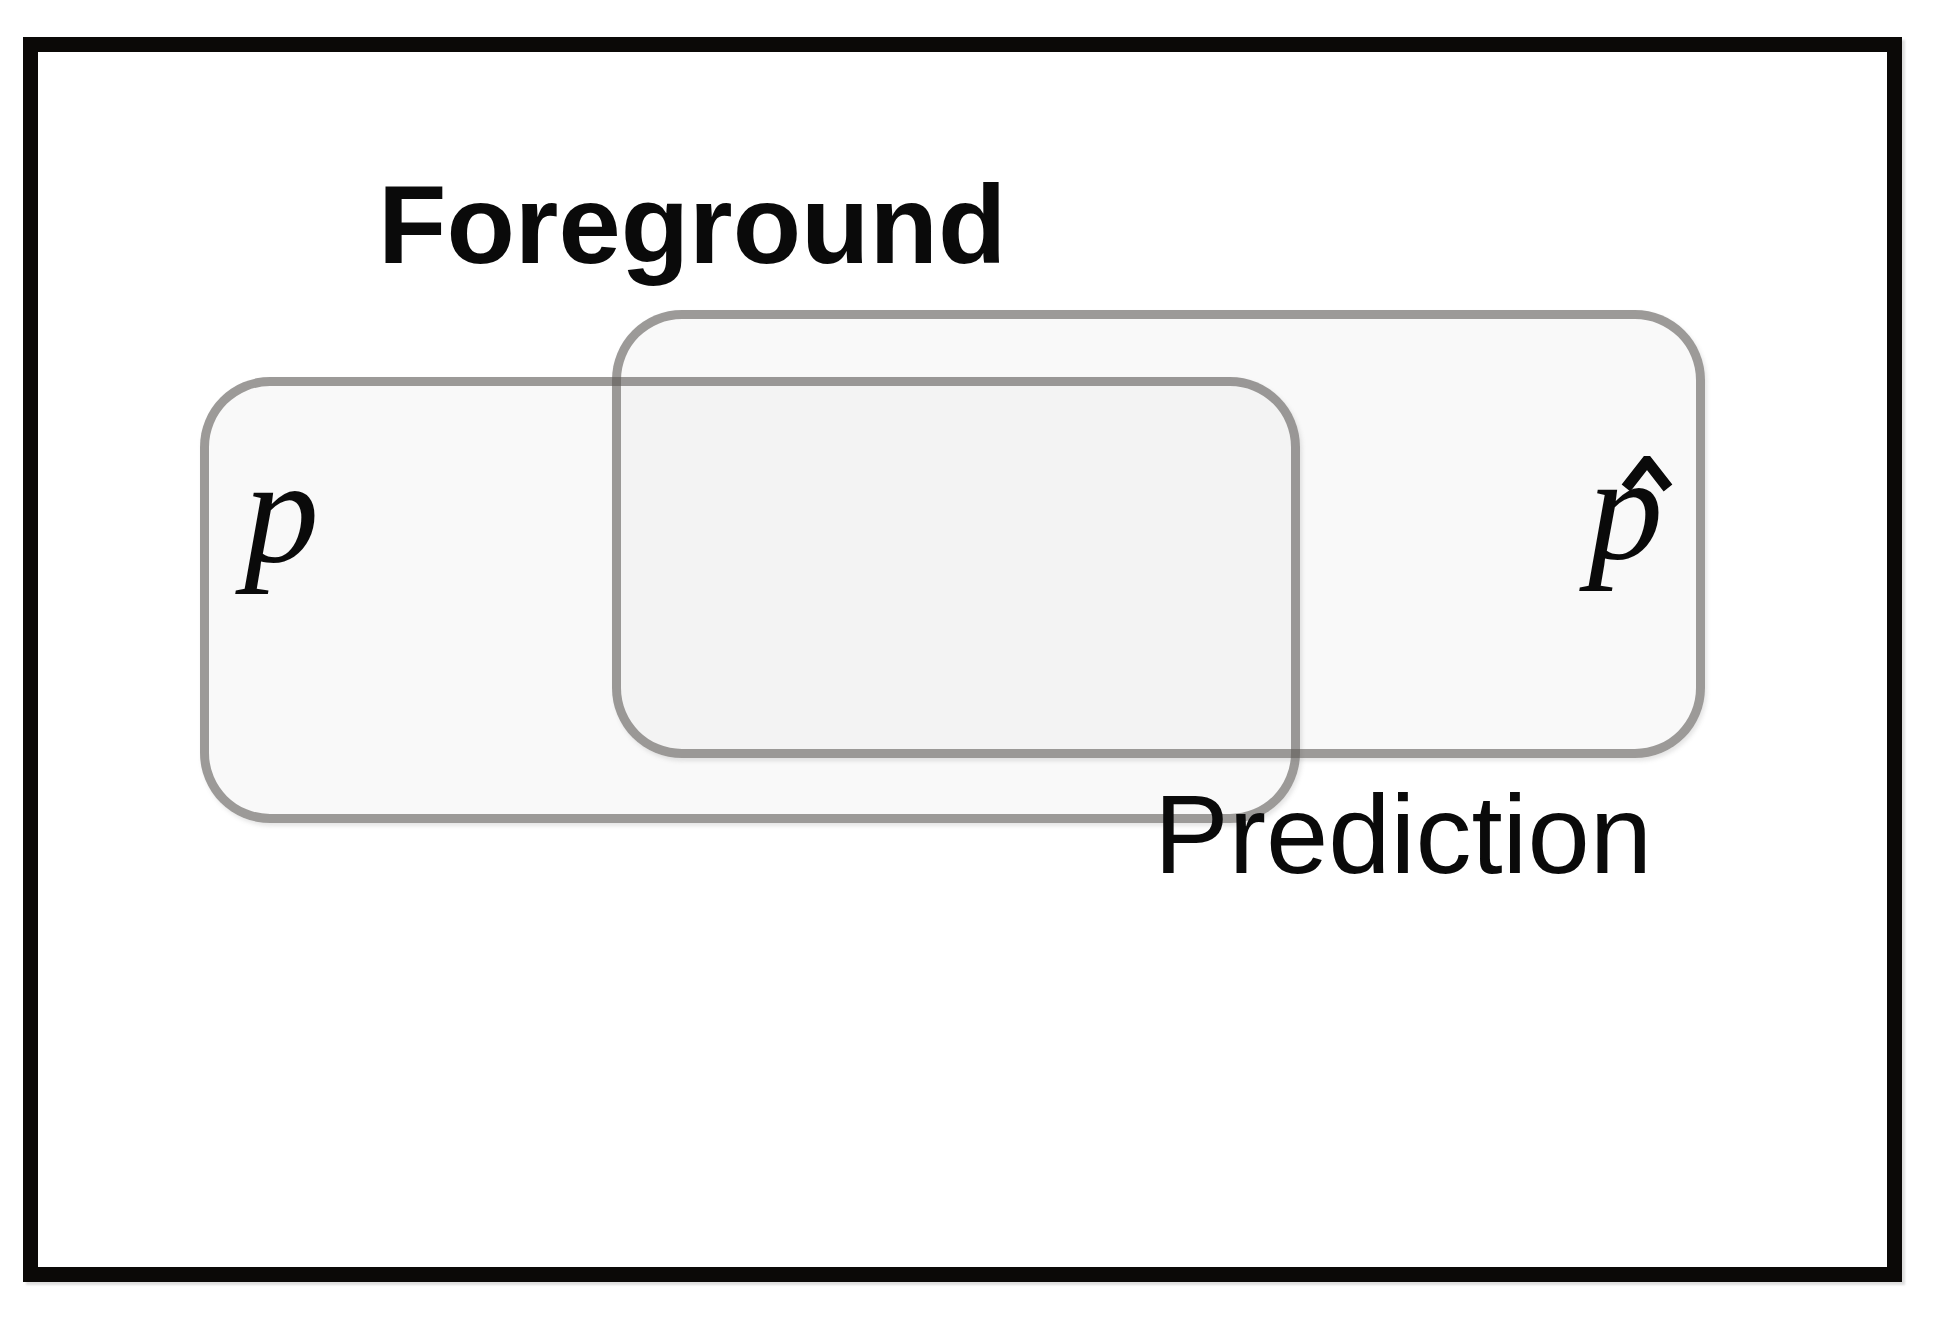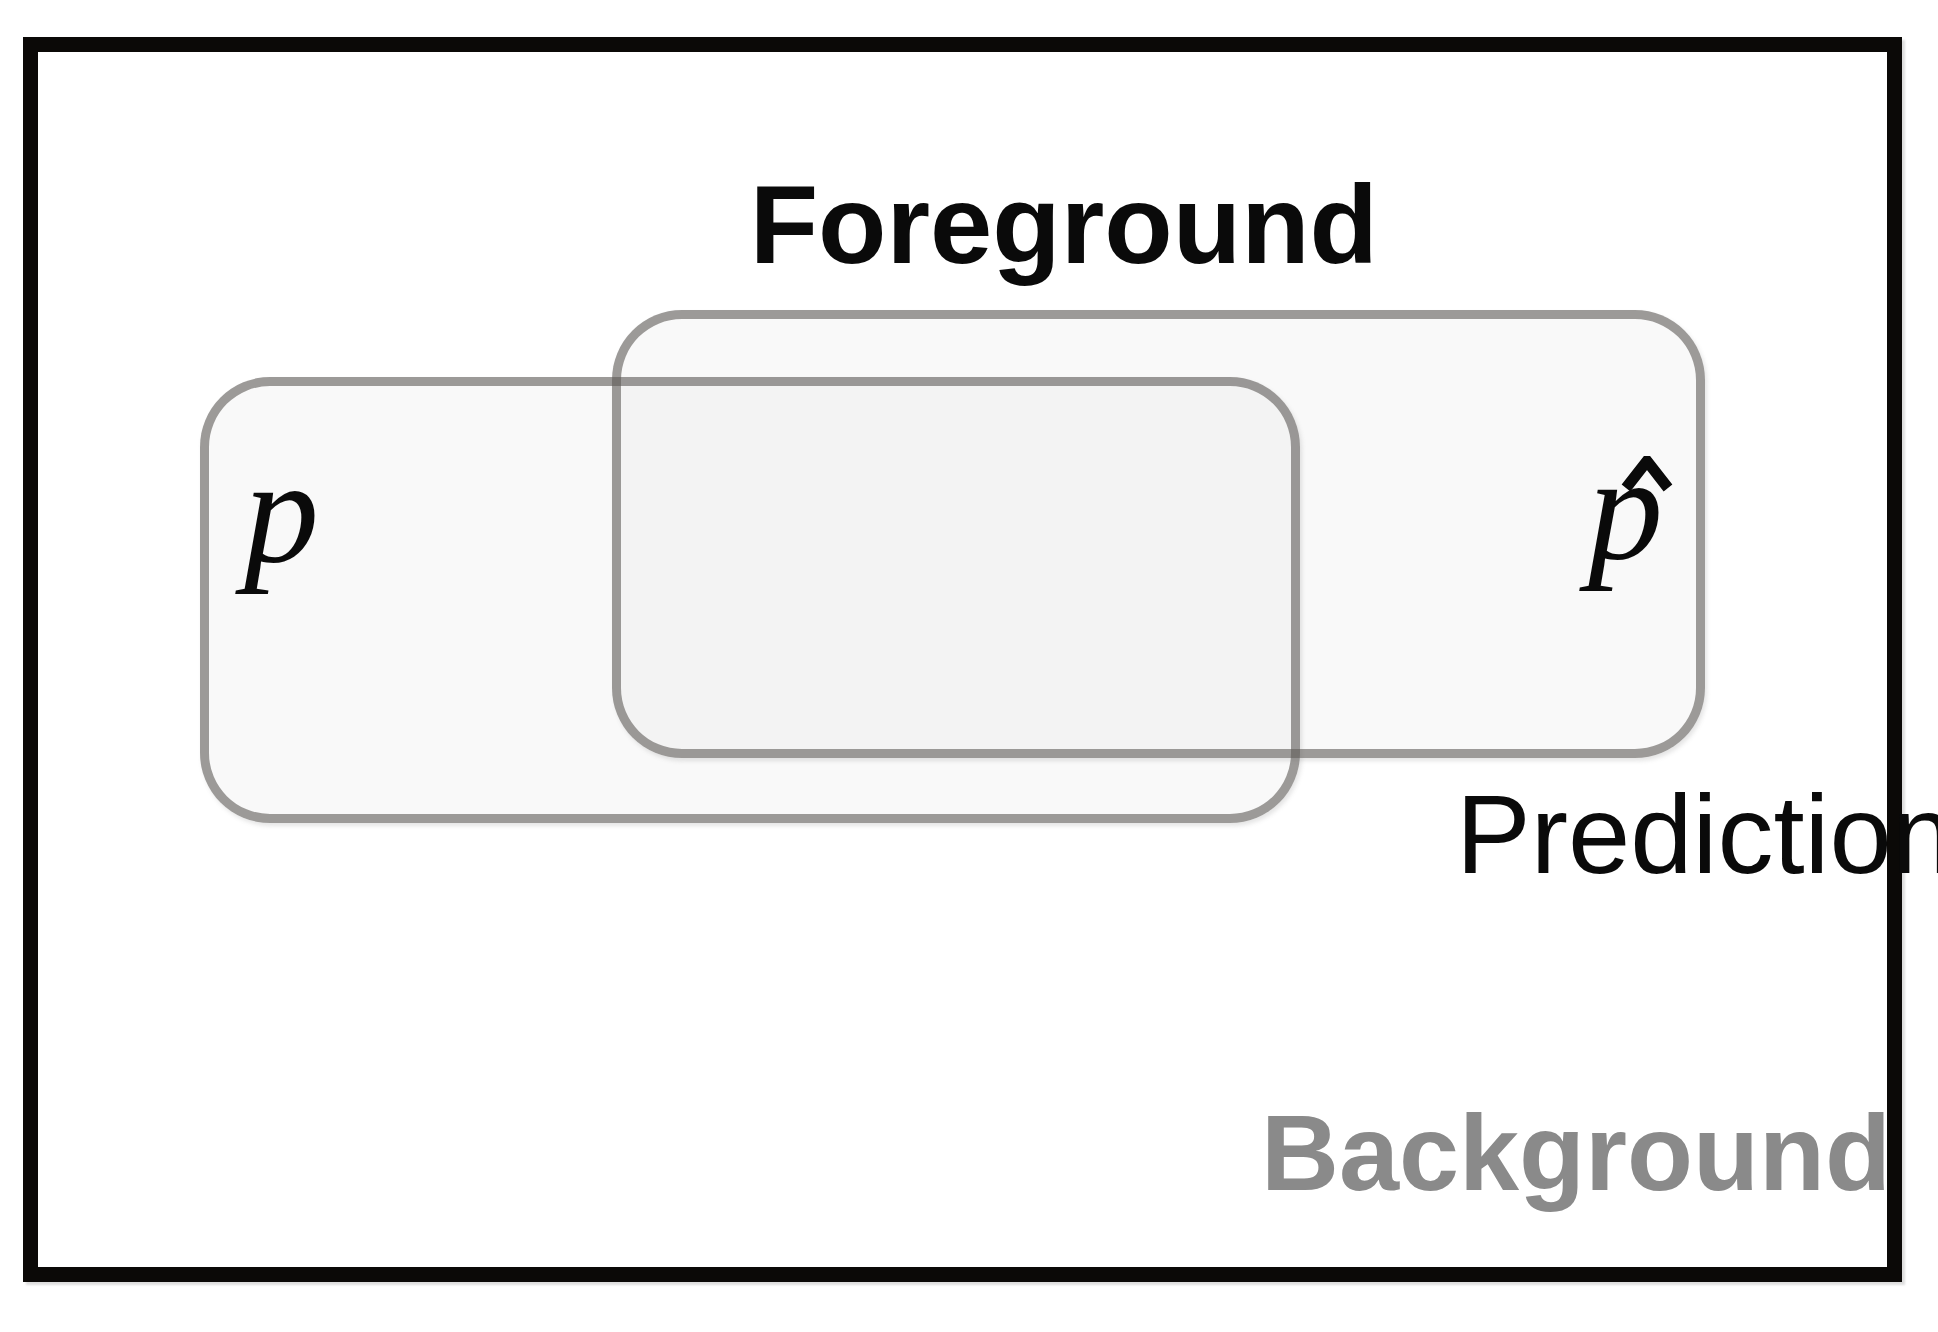--- a/index.html
+++ b/index.html
@@ -30,21 +30,21 @@
     background: rgba(90,90,90,0.04);
     box-shadow: 2px 3px 4px rgba(110,110,110,0.18);
   }
   .rect-gt   { left: 200px; top: 377px; width: 1100px; height: 446px; z-index: 1; }
   .rect-pred { left: 612px; top: 310px; width: 1093px; height: 448px; z-index: 2; }
 
   .lbl {
     position: absolute;
     line-height: 1;
     color: #0a0a0a;
-    text-align: right;
+    text-align: left;
     white-space: nowrap;
     z-index: 4;
   }
   .lbl-foreground { left: 378px;  top: 169px;  width: 1000px; font-size: 112px; font-weight: bold; }
   .lbl-gt         { left: 263px;  top: 857px;  width: 800px;  font-size: 112px; }
   .lbl-pred       { left: 1154px; top: 779px;  width: 800px;  font-size: 112px; }
   .lbl-background { left: 1091px; top: 1099px; width: 800px;  font-size: 108px; font-weight: bold; color: #8a8a8a; }
 
   .math-sym {
     position: absolute;
@@ -82,15 +82,14 @@
 
   <div class="math-sym sym-phat">p</div>
 
   <svg class="hat-accent" viewBox="0 0 54 38">
     <path d="M6,32 L27,5 L48,32" fill="none" stroke="#0a0a0a" stroke-width="11" stroke-linejoin="miter" stroke-linecap="butt"></path>
   </svg>
 
 
   <div class="lbl lbl-pred">Prediction</div>
 
-  <div class="lbl lbl-background">Background</div>
 
 </div>
 
 </body></html>

